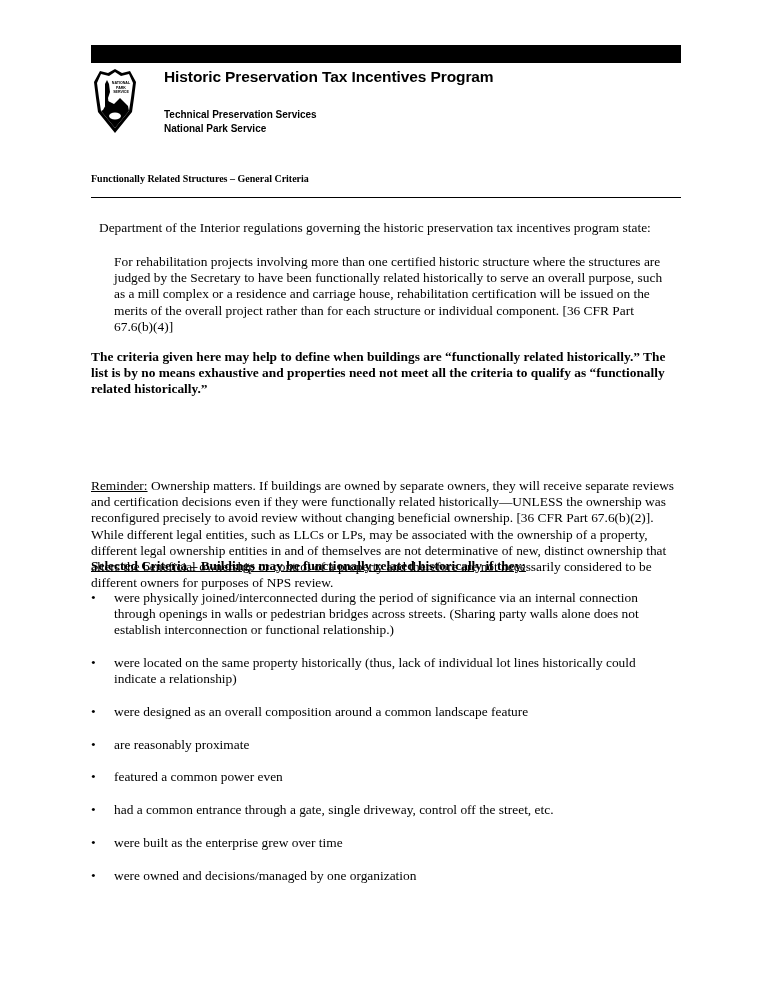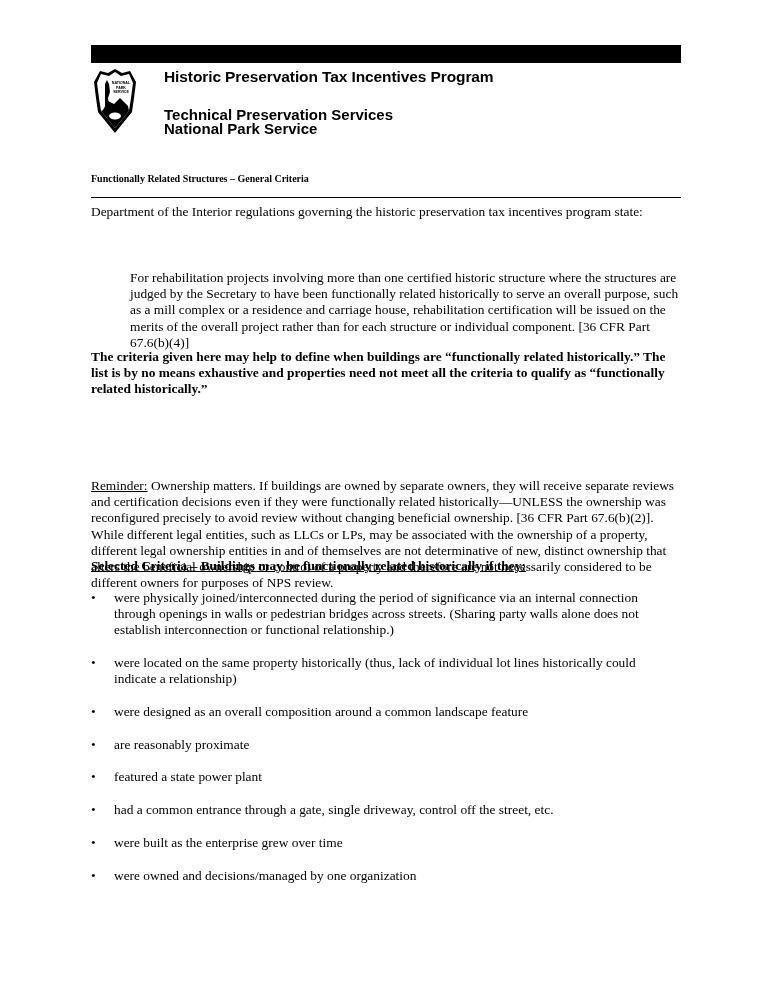--- a/index.html
+++ b/index.html
@@ -1,26 +1,26 @@
 <!DOCTYPE html>
 <html><head>
   <meta charset="utf-8">
   <style>
     html, body { margin: 0; padding: 0; background: #ffffff; }
     body { width: 772px; height: 999px; position: relative; overflow: hidden; color: #000; }
     .topbar { position: absolute; left: 91px; top: 45px; width: 590px; height: 18px; background: #000; }
     .logo { position: absolute; left: 92px; top: 68px; width: 46px; height: 66px; }
     .header-title { position: absolute; left: 164px; top: 68px; font-family: "Liberation Sans", sans-serif; font-weight: bold; font-size: 15.5px; letter-spacing: -0.1px; }
-    .header-sub { position: absolute; left: 164px; top: 108px; font-family: "Liberation Sans", sans-serif; font-weight: bold; font-size: 15px; line-height: 14px; }
+    .header-sub { position: absolute; left: 164px; top: 108px; font-family: "Liberation Sans", sans-serif; font-weight: bold; font-size: 10px; line-height: 14px; }
     .doc-title { position: absolute; left: 91px; top: 173px; font-family: "Liberation Serif", serif; font-weight: bold; font-size: 10px; text-align: center; }
     .rule { position: absolute; left: 91px; top: 197px; width: 590px; height: 0; border-top: 1.2px solid #000; }
     .body-text { font-family: "Liberation Serif", serif; font-size: 13.4px; line-height: 16.2px; }
     .p { position: absolute; left: 91px; width: 592px; margin: 0; }
-    .p-intro { top: 204px; }
-    .quote { position: absolute; left: 114px; top: 254px; width: 560px; margin: 16px; }
+    .p-intro { top: 220px; margin-left: 8px; }
+    .quote { position: absolute; left: 114px; top: 254px; width: 560px; margin: 0; }
     .p-criteria { top: 349px; font-weight: bold; }
     .p-reminder { top: 430px; width: 592px; margin-top: 48px; }
     .u { text-decoration: underline; }
     .section-head { position: absolute; left: 91px; top: 558px; font-family: "Liberation Serif", serif; font-weight: bold; font-size: 13.4px; text-decoration: underline; }
     .bullets { position: absolute; left: 91px; top: 590px; width: 590px; margin: 0; padding: 0; list-style: none; }
     .bullet { position: relative; padding-left: 23px; margin-bottom: 16.5px; }
     .bullet-dot { position: absolute; left: 0; top: 0; }
   </style>
 </head>
 <body>
@@ -57,17 +57,17 @@
 
 <p class="p p-reminder body-text"><span class="u">Reminder:</span><span>  Ownership matters. If buildings are owned by separate owners, they will receive separate reviews and certification decisions even if they were functionally related historically—UNLESS the ownership was reconfigured precisely to avoid review without changing beneficial ownership. [36 CFR Part 67.6(b)(2)]. While different legal entities, such as LLCs or LPs, may be associated with the ownership of a property, different legal ownership entities in and of themselves are not determinative of new, distinct ownership that alters the beneficial ownership or control of a property and therefore are not necessarily considered to be different owners for purposes of NPS review.</span></p>
 
 <div class="section-head">Selected Criteria – Buildings may be functionally related historically if they:</div>
 
 <ul class="bullets body-text">
   <li class="bullet"><span class="bullet-dot">•</span><span>were physically joined/interconnected during the period of significance via an internal connection through openings in walls or pedestrian bridges across streets.  (Sharing party walls alone does not establish interconnection or functional relationship.)</span></li>
   <li class="bullet"><span class="bullet-dot">•</span><span>were located on the same property historically (thus, lack of individual lot lines historically could indicate a relationship)</span></li>
   <li class="bullet"><span class="bullet-dot">•</span><span>were designed as an overall composition around a common landscape feature</span></li>
   <li class="bullet"><span class="bullet-dot">•</span><span>are reasonably proximate</span></li>
-  <li class="bullet"><span class="bullet-dot">•</span><span>featured a state power plant</span></li>
+  <li class="bullet"><span class="bullet-dot">•</span><span>featured a common power even</span></li>
   <li class="bullet"><span class="bullet-dot">•</span><span>had a common entrance through a gate, single driveway, control off the street, etc.</span></li>
   <li class="bullet"><span class="bullet-dot">•</span><span>were built as the enterprise grew over time</span></li>
   <li class="bullet"><span class="bullet-dot">•</span><span>were owned and decisions/managed by one organization</span></li>
 </ul>
 
 </body></html>

